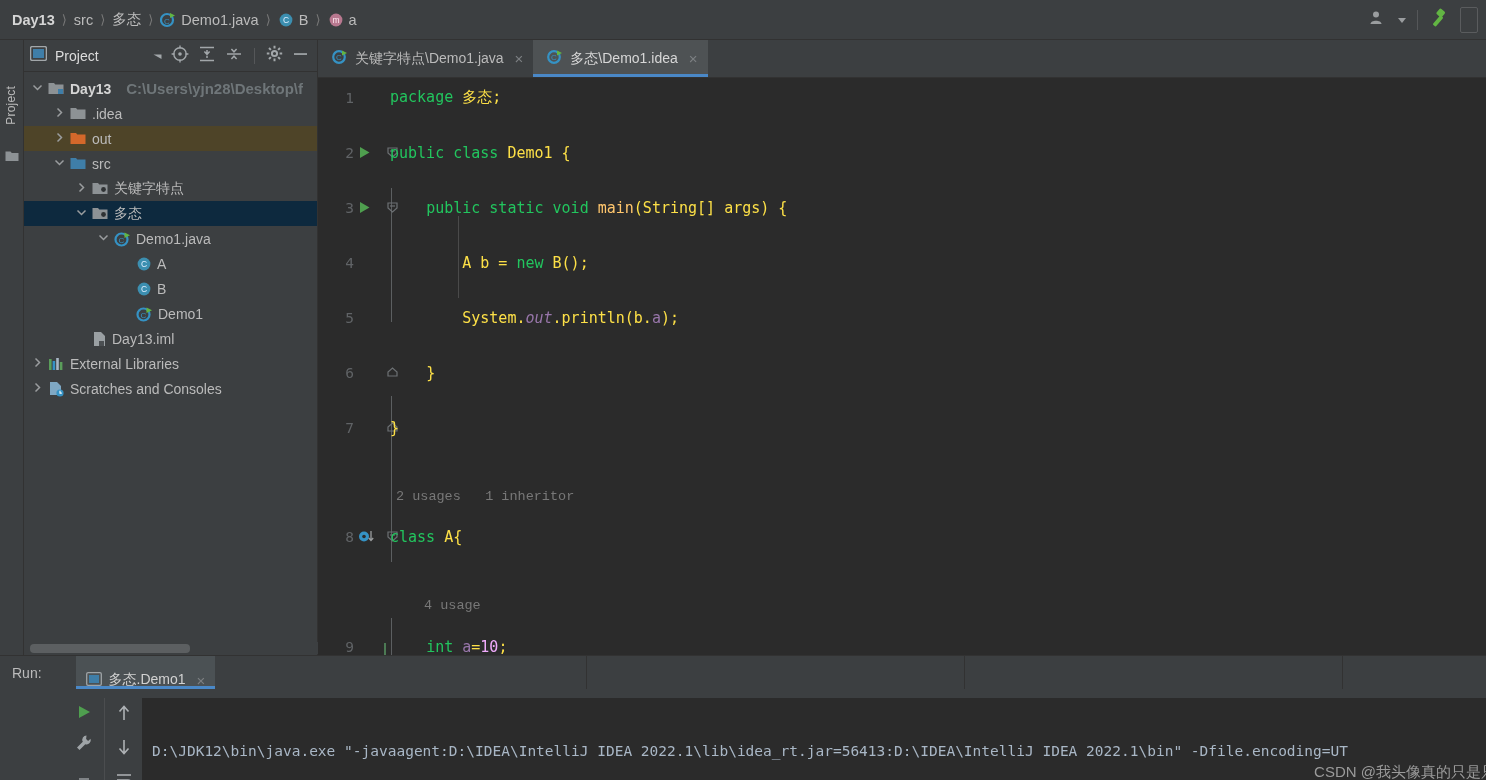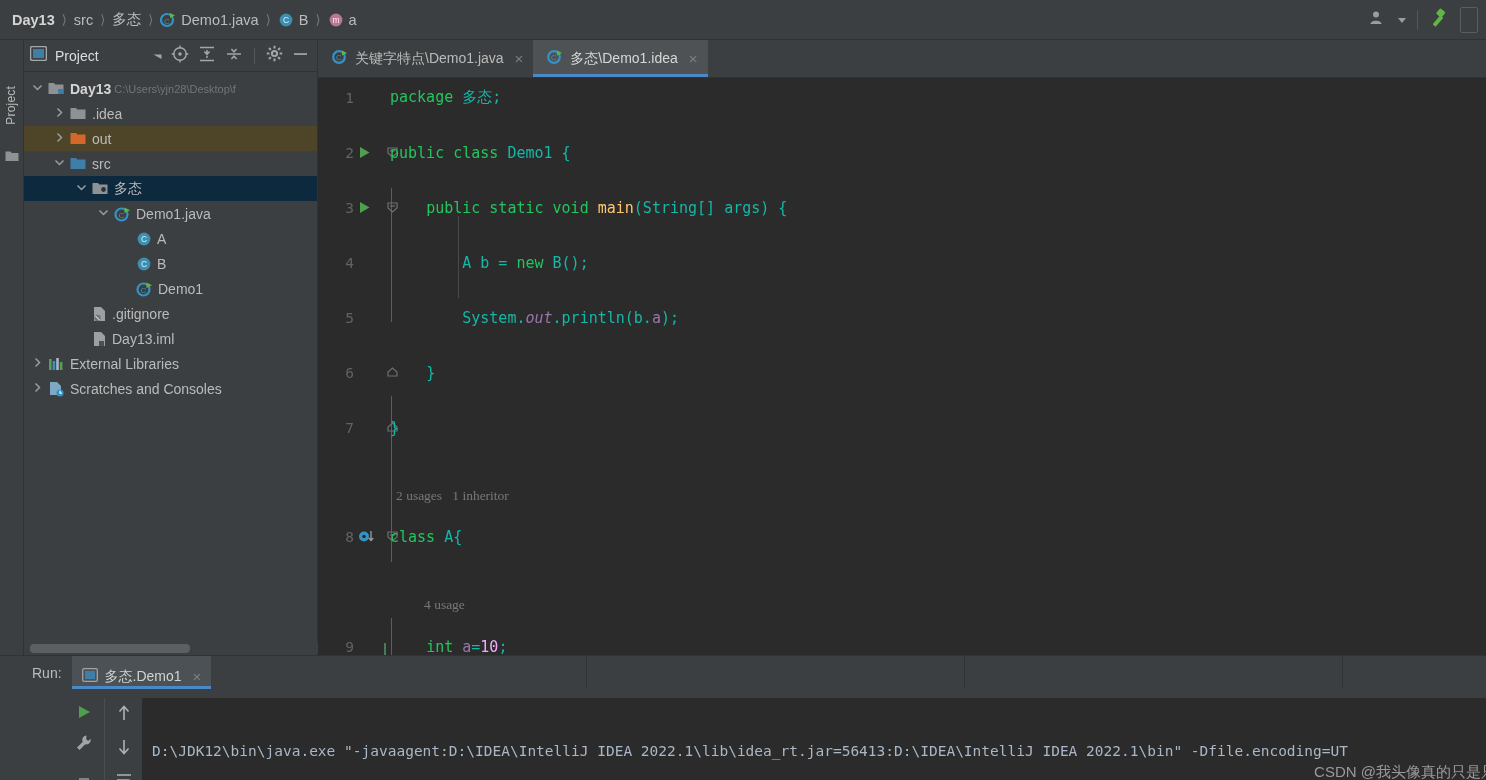--- a/index.html
+++ b/index.html
@@ -59,21 +59,21 @@
   .tnode {
     display: flex; align-items: center; height: 25px;
     font-size: 14px; color: #bbbbbb; white-space: nowrap; cursor: default;
   }
   .tnode.sel-blue { background: #0d293e; }
   .tnode.sel-tan { background: #4e4428; }
   .arrow { width: 13px; height: 13px; flex: 0 0 13px; margin-right: 3px; position: relative; }
   .arrow svg { display: block; }
   .tico { margin-right: 5px; display: inline-flex; align-items: center; }
   .tlabel.bold { font-weight: bold; color: #d5d5d5; }
-  .tpath { color: #6f7679; font-size: 11px; margin-left: 3px; overflow: hidden; }
+  .tpath { color: #6f7679; font-size: 15px; margin-left: 15px; overflow: hidden; font-weight: bold; }
 
   .hscroll-track {
     position: absolute; left: 24px; top: 642px; width: 294px; height: 12px; background: #3c3f41;
   }
   .hscroll-thumb {
     position: absolute; left: 30px; top: 644px; width: 160px; height: 9px;
     background: #5c5f61; border-radius: 4px;
   }
 
   
@@ -102,48 +102,48 @@
     position: absolute; left: 0; width: 36px; text-align: right;
     color: #606366; font-size: 14.5px; font-family: "DejaVu Sans Mono", monospace;
   }
   .gmark { position: absolute; left: 40px; width: 26px; height: 100%;
            display: flex; align-items: center; }
   .fold { position: absolute; left: 66px; width: 16px; height: 100%;
           display: flex; align-items: center; justify-content: center; }
   .code { position: absolute; left: 72px; }
   .hint {
     position: absolute; left: 78px; color: #787878;
-    font-family: Liberation Serif, serif; font-size: 13.5px; white-space: pre; margin-top: 28px;
+    font-family: Liberation Mono, monospace; font-size: 13.5px; white-space: pre; margin-top: 28px;
   }
   .guideline {
     position: absolute; left: 72px; top: 0; bottom: 0; width: 1px; background: #4a4a4a;
   }
   .foldline {
     position: absolute; left: 73px; width: 1px; background: #5c5f61;
   }
   .curbar { position: absolute; left: 66px; width: 2px; background: #4c7a54; }
 
   
   .kw   { color: #22c55e; }
-  .pl   { color: #14b8a6; }
+  .pl   { color: #fde047; }
   .fn   { color: #ffc66d; }
   .num  { color: #f0abfc; }
   .fld  { color: #9876aa; }
   .stat { color: #9876aa; font-style: italic; }
 
   
   .runpanel {
     position: absolute; left: 0; top: 655px; width: 1486px; height: 125px; background: #3c3f41;
     border-top: 1px solid #323232;
   }
   .run-head { position: relative; height: 33px; display: flex; align-items: center; }
-  .run-label { margin-left: 32px; font-size: 14px; color: #bbbbbb; text-align: right; }
+  .run-label { margin-left: 12px; font-size: 14px; color: #bbbbbb; text-align: right; }
   .run-tab {
-    margin-left: 10px; height: 33px; display: flex; align-items: flex-start; gap: 7px;
-    padding: 12px 10px; background: #4b5154; font-size: 14px; color: #d2d2d2; position: relative;
+    margin-left: 34px; height: 33px; display: flex; align-items: flex-end; gap: 7px;
+    padding: 0 10px; background: #4b5154; font-size: 14px; color: #d2d2d2; position: relative;
   }
   .run-tab::after {
     content: ""; position: absolute; left: 0; right: 0; bottom: 0; height: 3px; background: #4a88c7;
   }
   .run-hdr-line {
     position: absolute; left: 586px; top: 0; width: 1px; height: 33px; background: #323232;
   }
   .run-hdr-line2 {
     position: absolute; left: 964px; top: 0; width: 1px; height: 33px; background: #323232;
   }
@@ -354,20 +354,34 @@
               <path d="M1.5 3.5 L5.5 7.5 L9.5 3.5" stroke="#9a9d9f" stroke-width="1.5" fill="none"></path>
             </svg>
           </span>
           <span class="tico">
             <svg width="17" height="15" viewBox="0 0 17 15">
               <path d="M0.5 2 h5.5 l1.3 1.6 h8.2 v9.4 h-15 z" fill="#3f7ea8"></path>
             </svg>
           </span>
           <span class="tlabel">src</span>
         </div>
+        <div class="tnode" style="padding-left: 52px;">
+          <span class="arrow">
+            <svg width="11" height="11" viewBox="0 0 11 11">
+              <path d="M3.5 1.5 L7.5 5.5 L3.5 9.5" stroke="#9a9d9f" stroke-width="1.5" fill="none"></path>
+            </svg>
+          </span>
+          <span class="tico">
+            <svg width="17" height="15" viewBox="0 0 17 15">
+              <path d="M0.5 2 h5.5 l1.3 1.6 h8.2 v9.4 h-15 z" fill="#8d9295"></path>
+              <circle cx="11.5" cy="8.5" r="2.4" fill="#2f3234"></circle>
+            </svg>
+          </span>
+          <span class="tlabel">关键字特点</span>
+        </div>
         <div class="tnode sel-blue" style="padding-left: 52px;">
           <span class="arrow">
             <svg width="11" height="11" viewBox="0 0 11 11">
               <path d="M1.5 3.5 L5.5 7.5 L9.5 3.5" stroke="#9a9d9f" stroke-width="1.5" fill="none"></path>
             </svg>
           </span>
           <span class="tico">
             <svg width="17" height="15" viewBox="0 0 17 15">
               <path d="M0.5 2 h5.5 l1.3 1.6 h8.2 v9.4 h-15 z" fill="#8d9295"></path>
               <circle cx="11.5" cy="8.5" r="2.4" fill="#2f3234"></circle>
@@ -413,31 +427,20 @@
         <div class="tnode" style="padding-left: 96px;">
           <span class="arrow"></span>
           <span class="tico">
             <svg width="17" height="16" viewBox="0 0 17 16">
               <circle cx="7.5" cy="8.5" r="6" fill="none" stroke="#3592c4" stroke-width="2.2"></circle>
               <text x="7.5" y="11.8" font-size="8" font-family="Liberation Sans" fill="#3592c4" text-anchor="middle">C</text>
               <polygon points="10.5,1.5 16,4.2 10.5,7" fill="#62b543"></polygon>
             </svg>
           </span>
           <span class="tlabel">Demo1</span>
-        </div>
-        <div class="tnode" style="padding-left: 52px;">
-          <span class="arrow"></span>
-          <span class="tico">
-            <svg width="15" height="16" viewBox="0 0 15 16">
-              <path d="M2 1 h7 l4 4 v10 h-11 z" fill="#9aa0a3"></path>
-              <circle cx="5.5" cy="12" r="3.2" fill="#6d7376"></circle>
-              <path d="M3.4 9.9 L7.6 14.1" stroke="#cfd3d5" stroke-width="1.2"></path>
-            </svg>
-          </span>
-          <span class="tlabel">.gitignore</span>
         </div>
         <div class="tnode" style="padding-left: 52px;">
           <span class="arrow"></span>
           <span class="tico">
             <svg width="15" height="16" viewBox="0 0 15 16">
               <path d="M2 1 h7 l4 4 v10 h-11 z" fill="#9aa0a3"></path>
               <rect x="7" y="10" width="5" height="5" fill="#4b4f52"></rect>
             </svg>
           </span>
           <span class="tlabel">Day13.iml</span>

